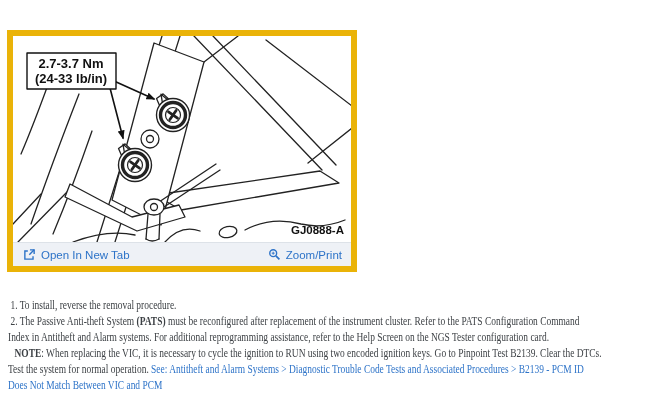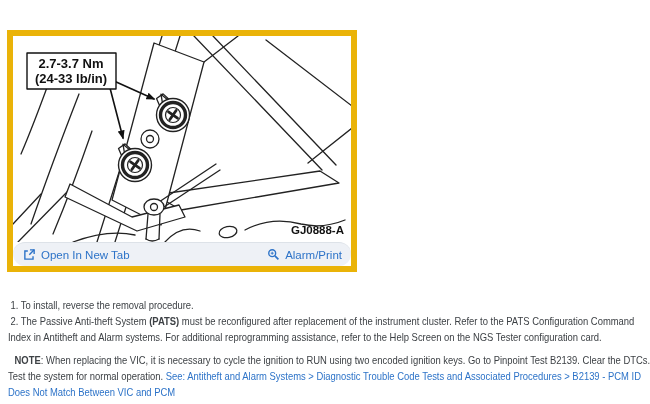--- a/index.html
+++ b/index.html
@@ -12,41 +12,40 @@
   .figure-frame {
     position:absolute; left:7px; top:30px; width:338px; height:230px;
     border:6px solid #eab308; background:#ffffff;
   }
   .diagram-area { position:absolute; left:0; top:0; width:338px; height:206px; }
   .fig-toolbar {
     position:absolute; left:0; bottom:0; width:338px; height:24px;
     box-sizing:border-box; border-top:1px solid #dde2e8; background:#eef1f6;
     display:flex; align-items:center; justify-content:space-between;
     padding:0 9px 0 10px;
-    border-radius:12px;
   }
   .tb-link {
     display:flex; align-items:center; gap:5px;
     color:#2d73c8; font-size:11.5px; text-decoration:none; cursor:pointer;
     line-height:22px;
   }
   .tb-link svg { display:block; }
 
   
   .copy {
     position:absolute; left:8px; top:297px; width:642px;
-    color:#3d4145; font-size:11.5px;
+    color:#3d4145; font-size:11.5px;font-family:Liberation Serif, serif;
   }
   .cline {
     white-space:nowrap; height:16px; line-height:16px;
     transform:scaleX(0.82); transform-origin:0 50%;
   }
   .ind  { padding-left:3px; }
   .nind { padding-left:8px; }
-  .para2 { margin-top:7px; }
+  .para2 { }
   .blue { color:#2d73c8; text-decoration:none; cursor:pointer; }
   b { font-weight:bold; }
 </style>
 </head>
 <body>
 
 <div class="figure-frame">
 
   <div class="diagram-area">
     <svg width="338" height="206" viewBox="0 0 338 206">
@@ -150,21 +149,21 @@
         <path d="M12,2 L6.8,7.2" fill="none" stroke="#2d73c8" stroke-width="1.5"></path>
       </svg>
       <span>Open In New Tab</span>
     </a>
     <a class="tb-link">
       <svg width="13" height="13" viewBox="0 0 14 14">
         <circle cx="5.6" cy="5.6" r="3.7" fill="none" stroke="#2d73c8" stroke-width="1.5"></circle>
         <path d="M8.5,8.5 L12.3,12.3" stroke="#2d73c8" stroke-width="1.8"></path>
         <path d="M4,5.6 H7.2 M5.6,4 V7.2" stroke="#2d73c8" stroke-width="1"></path>
       </svg>
-      <span>Alarm/Print</span>
+      <span>Zoom/Print</span>
     </a>
   </div>
 </div>
 
 <div class="copy">
   <div>
     <div class="cline ind">
       <span>1. To install, reverse the removal procedure.</span>
     </div>
     <div class="cline ind">

